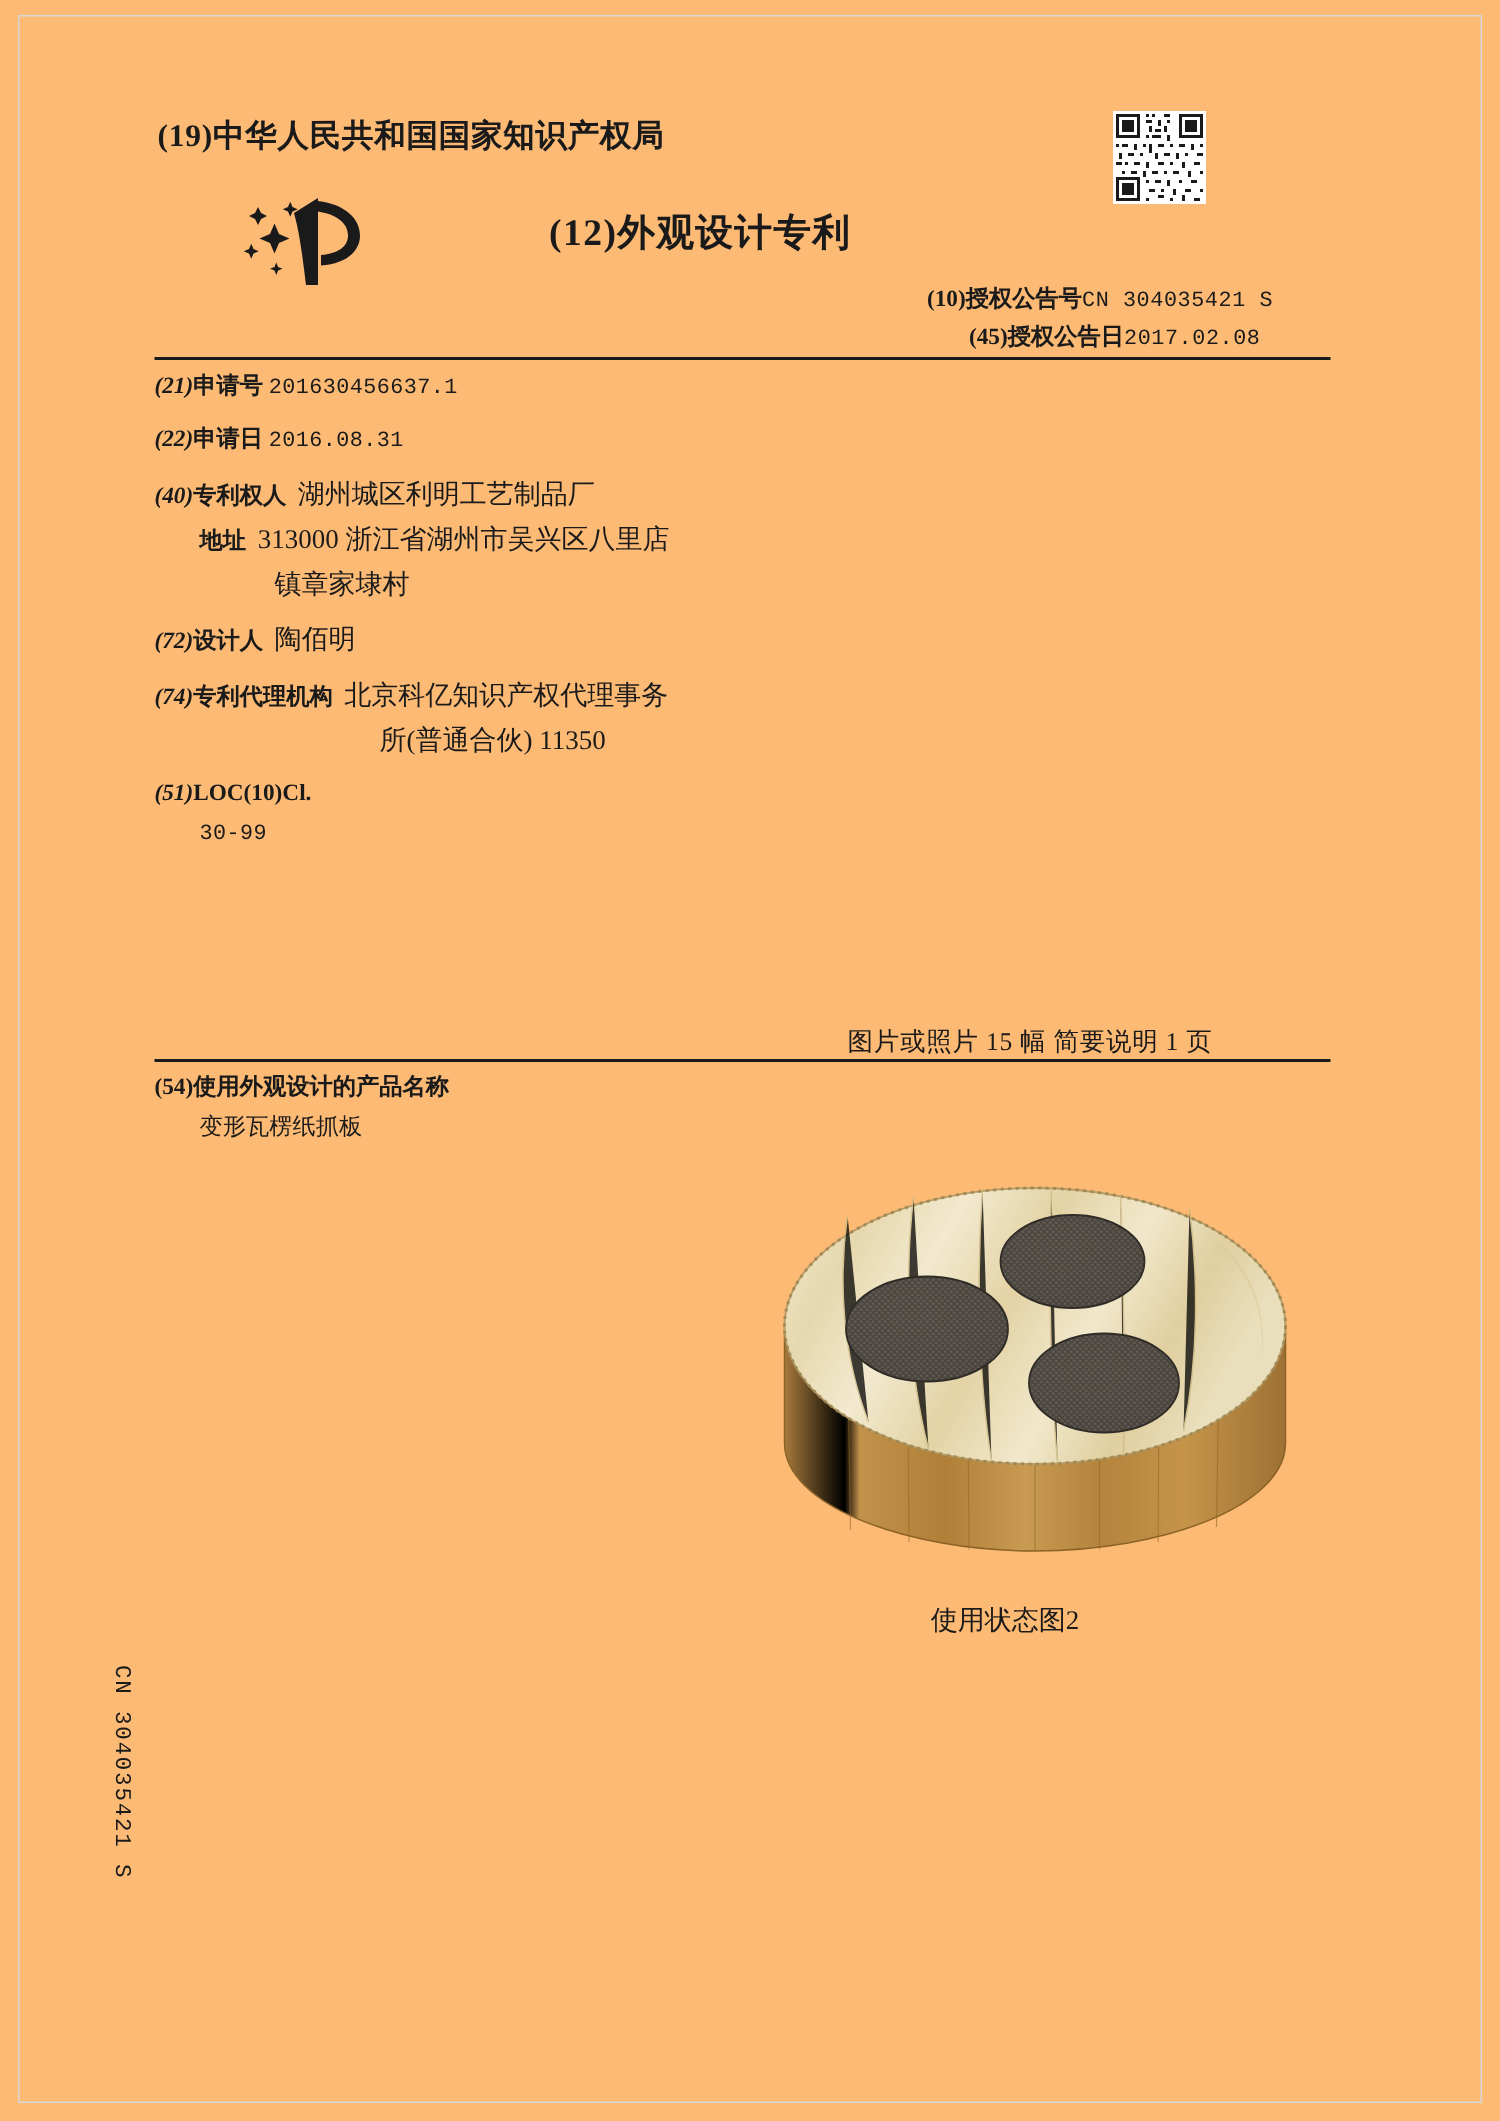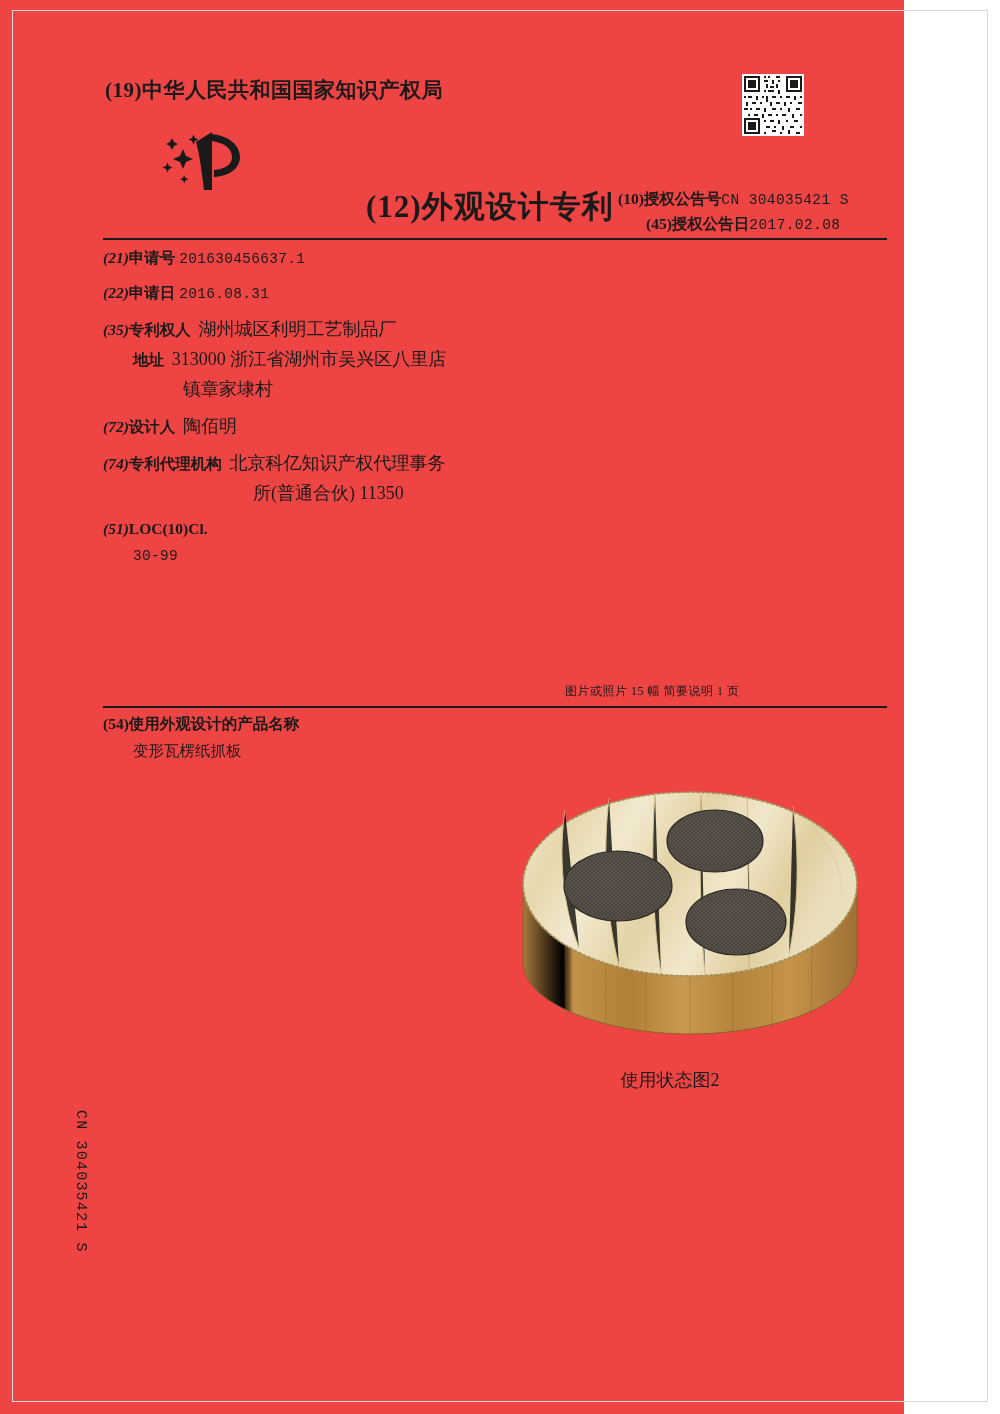--- a/index.html
+++ b/index.html
@@ -11,23 +11,23 @@
     width: 1000px;
     height: 1414px;
     font-family: "Liberation Serif", serif;
     color: #1a1a1a;
     position: relative;
     overflow: hidden;
   }
   .page {
     position: absolute;
     left: 0; top: 0;
-    width: 904px;
+    width: 1000px;
     height: 1414px;
-    background: #ef4444;
+    background: #fdba74;
   }
   
   .scan-frame {
     position: absolute;
     left: 12px; top: 10px;
     width: 976px; height: 1392px;
     border: 1px solid #d8d8d8;
     box-sizing: border-box;
     pointer-events: none;
   }
@@ -50,24 +50,23 @@
 
   .logo {
     position: absolute;
     left: 150px; top: 126px;
     width: 110px; height: 70px;
   }
 
   .hdr-type {
     position: absolute;
     left: 366px; top: 138px;
-    font-size: 31px;
+    font-size: 25px;
     font-weight: bold;
     letter-spacing: 1px;
-    margin-top: 48px;
   }
 
   .pub-no {
     position: absolute;
     left: 618px; top: 189px;
     font-size: 15.5px;
     white-space: nowrap;
   }
   .pub-date {
     position: absolute;
@@ -94,21 +93,21 @@
   .valcn { font-family: "Liberation Serif", serif; font-size: 18px; }
   .indent-1 { padding-left: 30px; }
   .indent-2 { padding-left: 80px; }
   .indent-3 { padding-left: 150px; }
   .gap-sm { margin-bottom: 10px; }
 
   
   .counts {
     position: absolute;
     left: 565px; top: 683px;
-    font-size: 12px;
+    font-size: 17px;
     letter-spacing: 0.5px;
     white-space: nowrap;
   }
   .rule-mid {
     position: absolute;
     left: 103px; top: 706px;
     width: 784px;
     border-top: 2px solid #1a1a1a;
   }
 
@@ -267,21 +266,21 @@
 
     <div class="bib-row gap-sm">
       <span class="code">(21)</span><span class="lbl">申请号</span>&nbsp;<span class="val">201630456637.1</span>
     </div>
 
     <div class="bib-row gap-sm">
       <span class="code">(22)</span><span class="lbl">申请日</span>&nbsp;<span class="val">2016.08.31</span>
     </div>
 
     <div class="bib-row">
-      <span class="code">(35)</span><span class="lbl">专利权人</span>&nbsp;&nbsp;<span class="valcn">湖州城区利明工艺制品厂</span>
+      <span class="code">(40)</span><span class="lbl">专利权人</span>&nbsp;&nbsp;<span class="valcn">湖州城区利明工艺制品厂</span>
     </div>
 
     <div class="bib-row indent-1">
       <span class="lbl">地址</span>&nbsp;&nbsp;<span class="valcn">313000 浙江省湖州市吴兴区八里店</span>
     </div>
     <div class="bib-row indent-2 gap-sm">
       <span class="valcn">镇章家埭村</span>
     </div>
 
     <div class="bib-row gap-sm">

